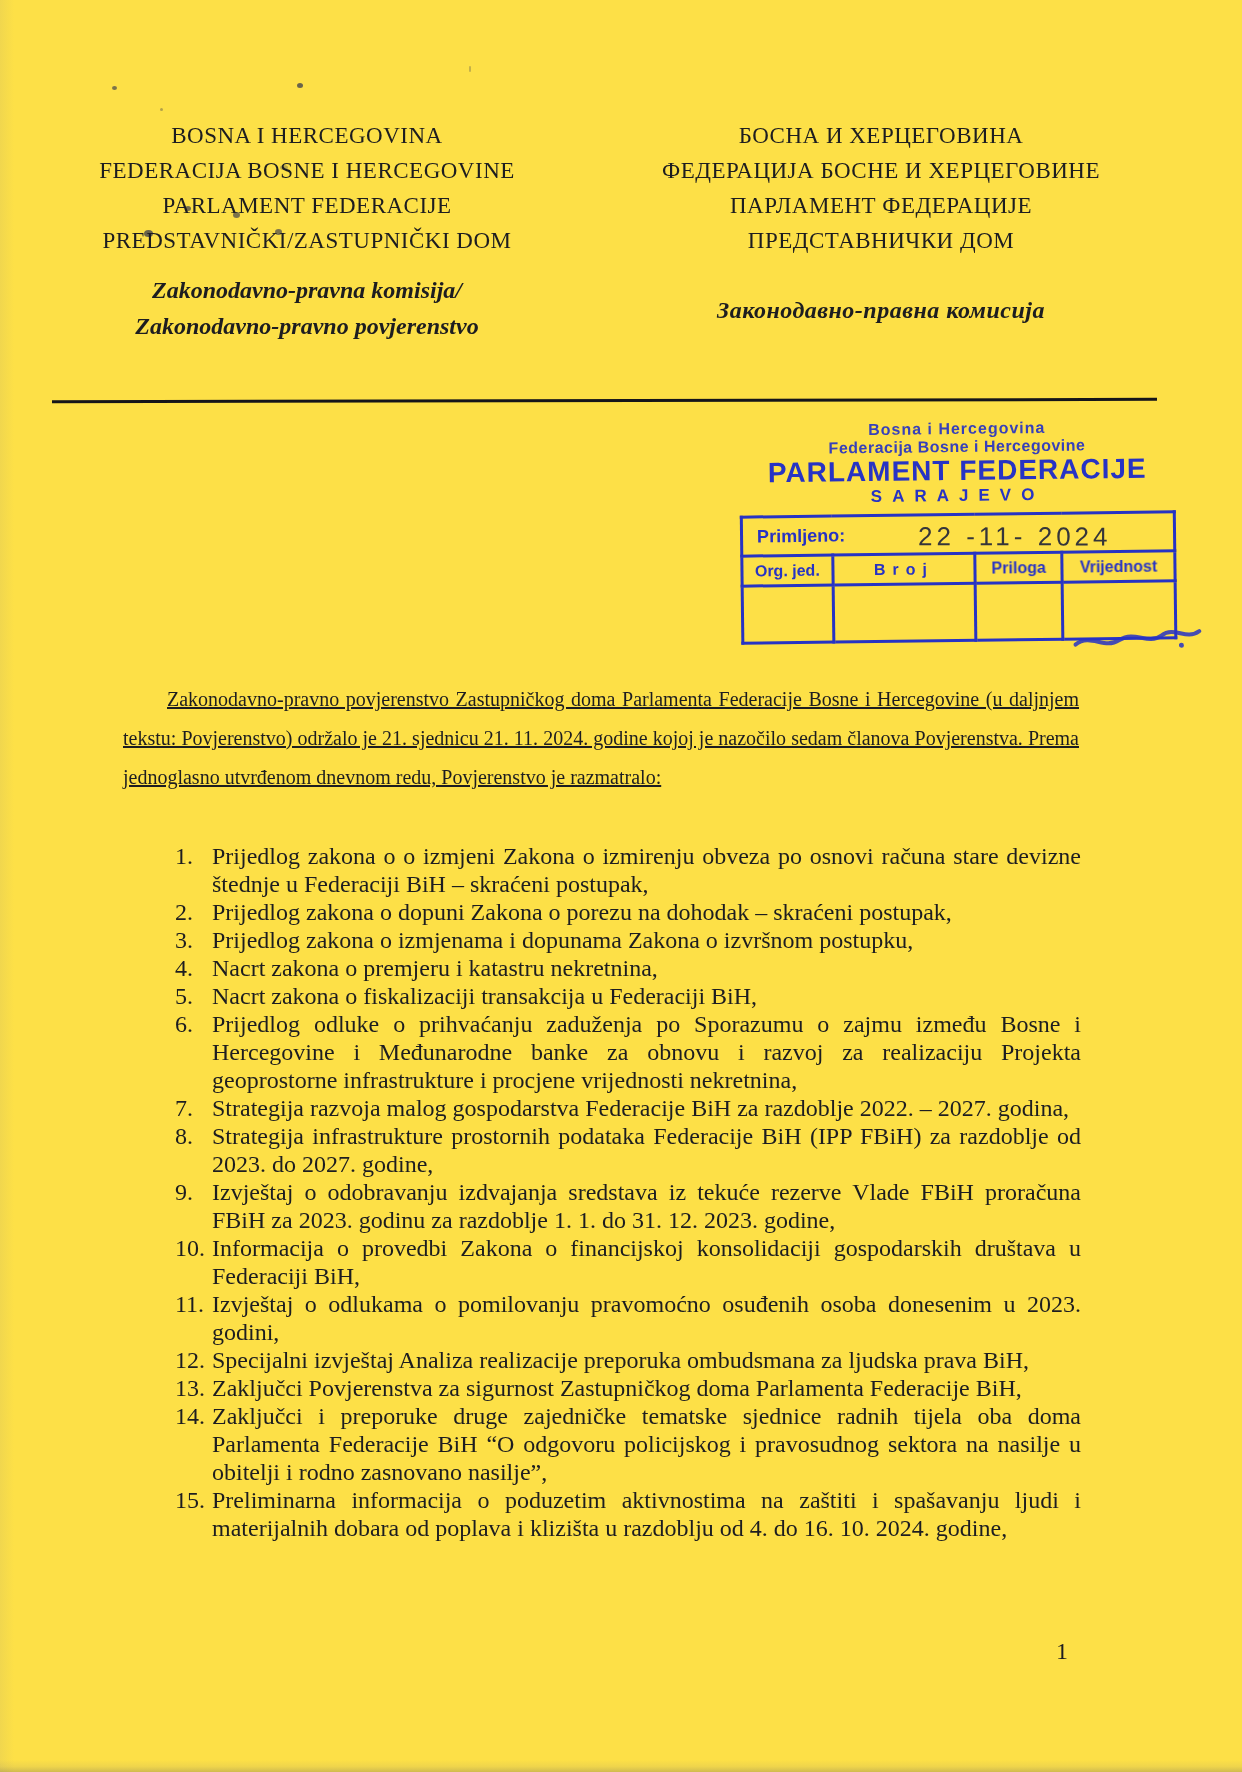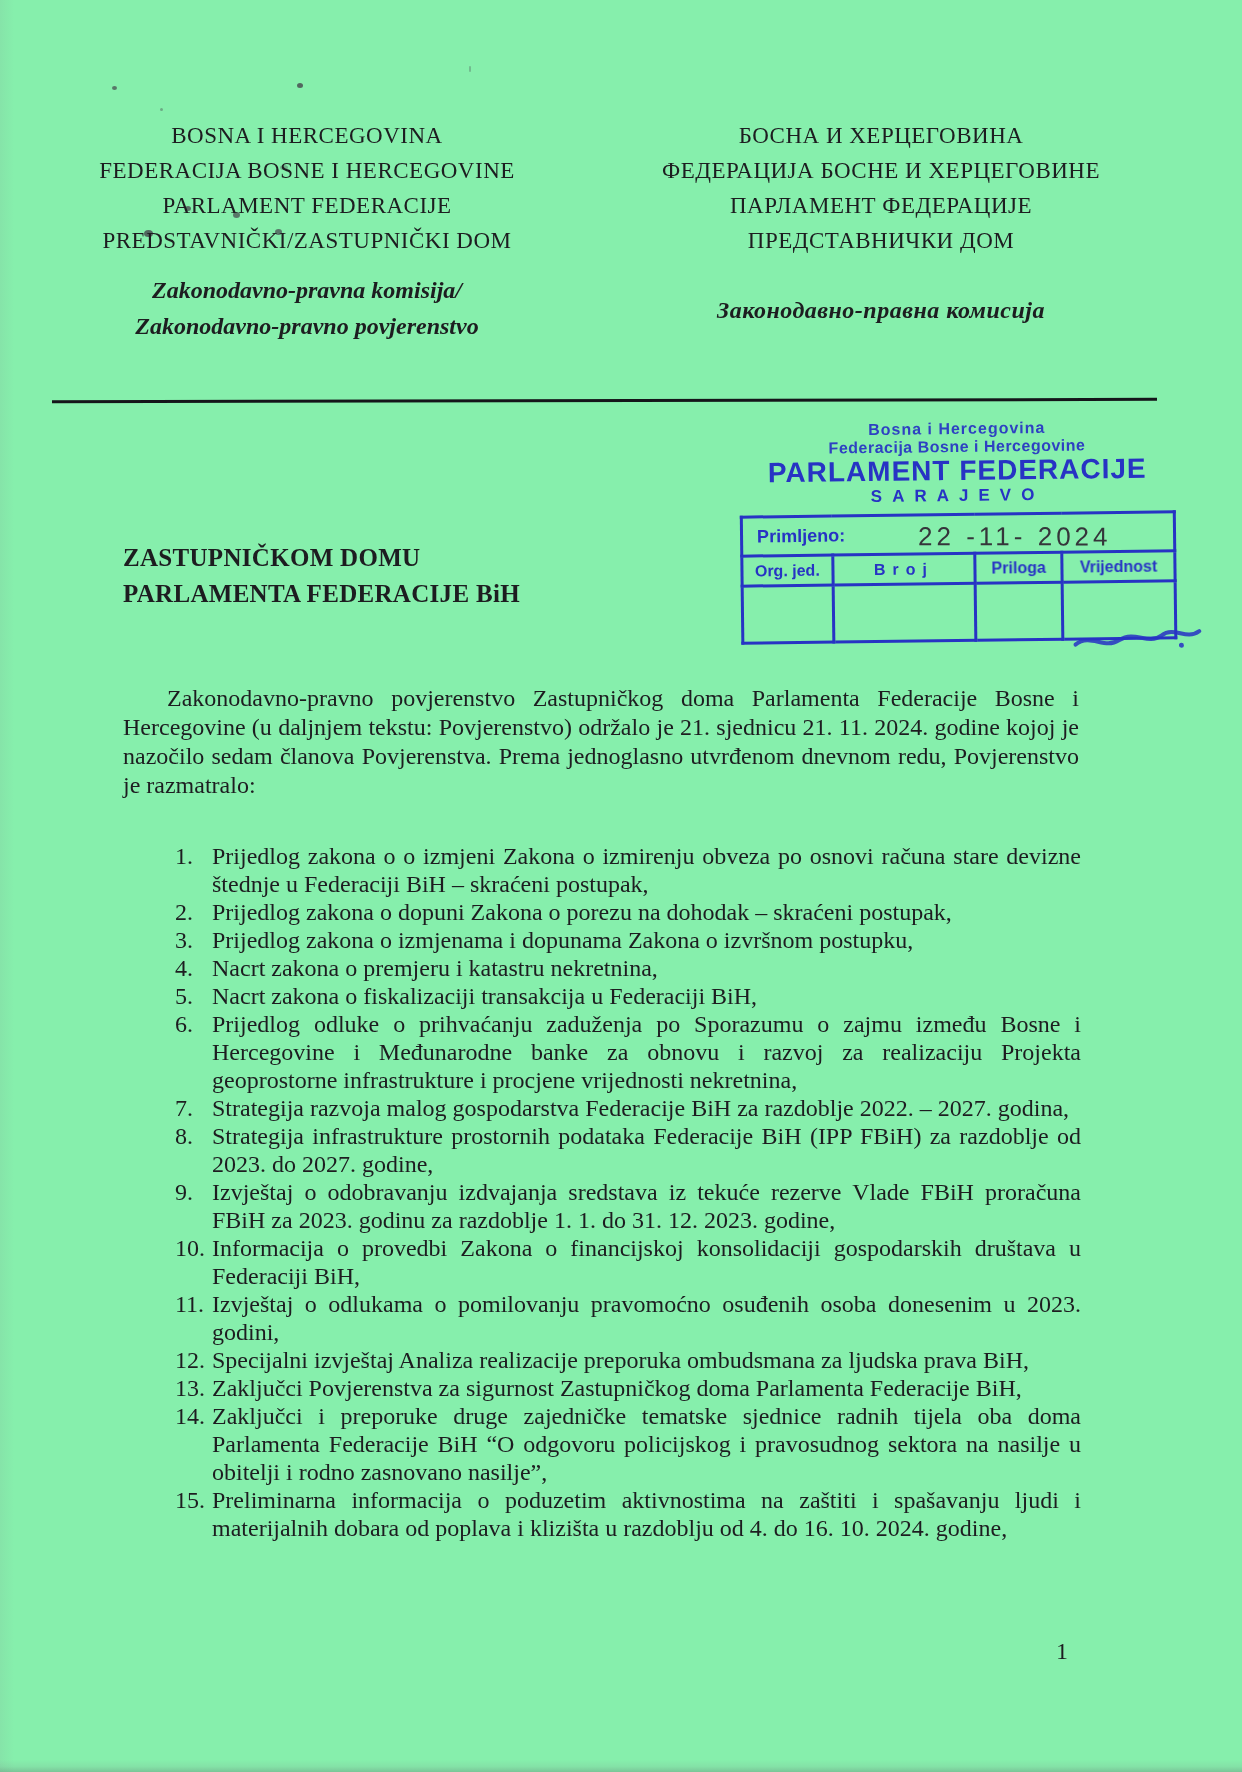--- a/index.html
+++ b/index.html
@@ -1,18 +1,18 @@
 <!DOCTYPE html>
 <html><head>
 <meta charset="utf-8">
 <style>
   html,body { margin:0; padding:0; background:#e9eaec; }
   .page {
     position:relative; width:1242px; height:1772px;
-    background:#86efac; overflow:hidden;
+    background:#fde047; overflow:hidden;
     font-family:"Liberation Serif", serif; color:#1d1d20;
   }
   
   .speck { position:absolute; background:#45454c; border-radius:50%; }
 
   
   .hcol { position:absolute; text-align:center; font-size:23px; line-height:35px; letter-spacing:0.5px; }
   .hcol-left  { left:62px;  top:118px; width:490px; }
   .hcol-right { left:638px; top:118px; width:486px; }
   .committee { margin-top:14px; font-weight:bold; font-style:italic; font-size:24px; line-height:36px; letter-spacing:0;font-family:Liberation Serif, serif; }
@@ -47,21 +47,21 @@
   .th-broj { letter-spacing:7px; }
   .th-blur { filter:blur(0.4px); }
   .stamp .row-empty td { height:54px; }
   .c1{width:88px;} .c2{width:140px;} .c3{width:84px;} .c4{width:110px;}
   .squiggle { position:absolute; right:-18px; bottom:-14px; opacity:.85; }
 
   .addressee { position:absolute; left:123px; top:540px; font-weight:bold; font-size:25px; line-height:36px; letter-spacing:0.3px; }
 
   .intro {
     position:absolute; left:123px; top:660px; width:956px;
-    font-size:24px; line-height:29px; text-align:justify; text-indent:44px;
+    font-size:20px; line-height:39px; text-align:justify; text-indent:44px;text-decoration:underline;
   }
 
   .agenda {
     position:absolute; left:175px; top:842px; width:906px;
     margin:0; padding:0; list-style:none;
     font-size:24px; line-height:28px;
   }
   .agenda li { display:flex; }
   .agenda .num { flex:0 0 37px; }
   .agenda .txt { flex:1; text-align:justify; }
@@ -148,24 +148,20 @@
         <td class="c4"></td>
       </tr>
     </tbody>
       </table>
     <svg class="squiggle" width="130" height="30" viewBox="0 0 130 30">
       <path d="M2 20 C 18 8, 30 26, 46 16 S 74 22, 88 12 S 112 18, 126 8" fill="none" stroke="#2733c4" stroke-width="4" stroke-linecap="round"></path>
       <circle cx="108" cy="22" r="2.5" fill="#2733c4"></circle>
     </svg>
   </div>
 
-  <div class="addressee">
-    <div>ZASTUPNIČKOM DOMU</div>
-    <div>PARLAMENTA FEDERACIJE BiH</div>
-  </div>
 
   <p class="intro">Zakonodavno-pravno povjerenstvo Zastupničkog doma Parlamenta Federacije Bosne i Hercegovine (u daljnjem tekstu: Povjerenstvo) održalo je 21. sjednicu 21. 11. 2024. godine kojoj je nazočilo sedam  članova Povjerenstva. Prema jednoglasno utvrđenom dnevnom redu, Povjerenstvo je razmatralo:</p>
 
   <ol class="agenda">
     <li>
         <span class="num">1.</span>
         <span class="txt">Prijedlog zakona o o izmjeni Zakona o izmirenju obveza po osnovi računa stare devizne štednje u Federaciji BiH – skraćeni postupak,</span>
       </li>
     <li>
         <span class="num">2.</span>

